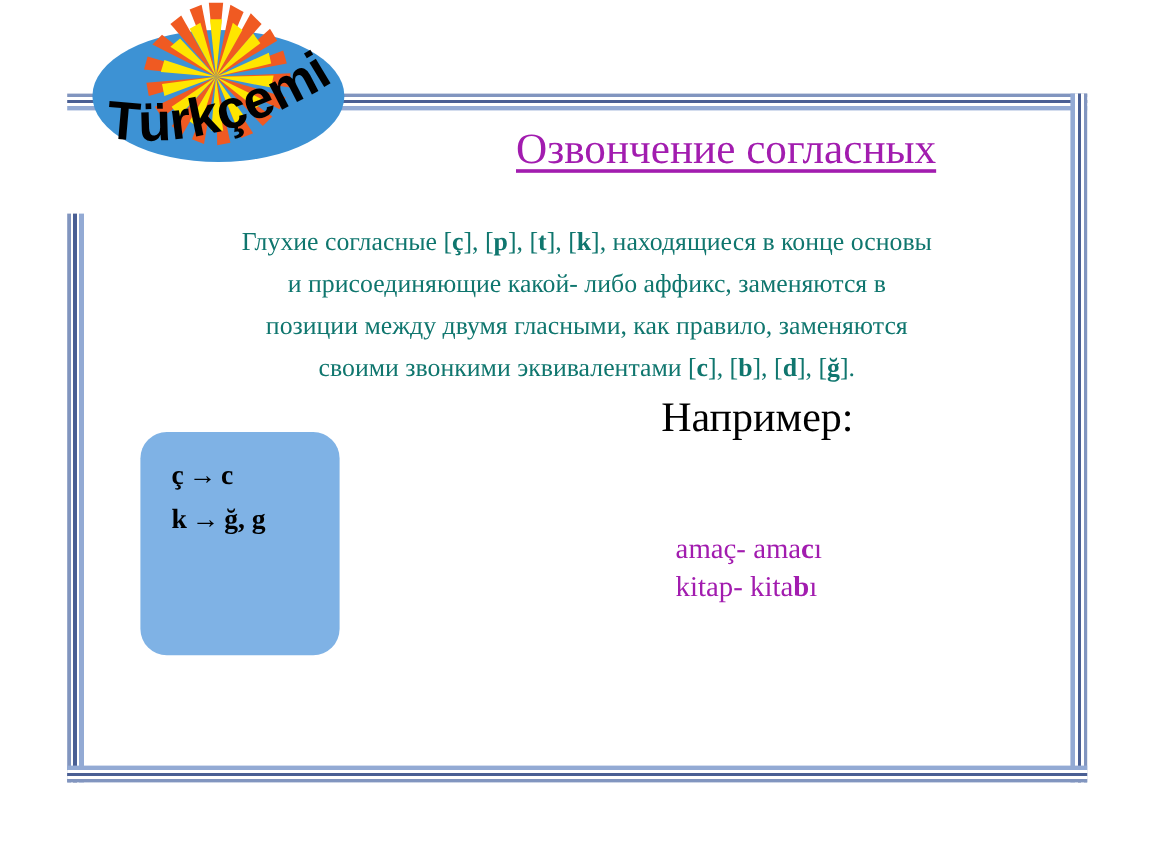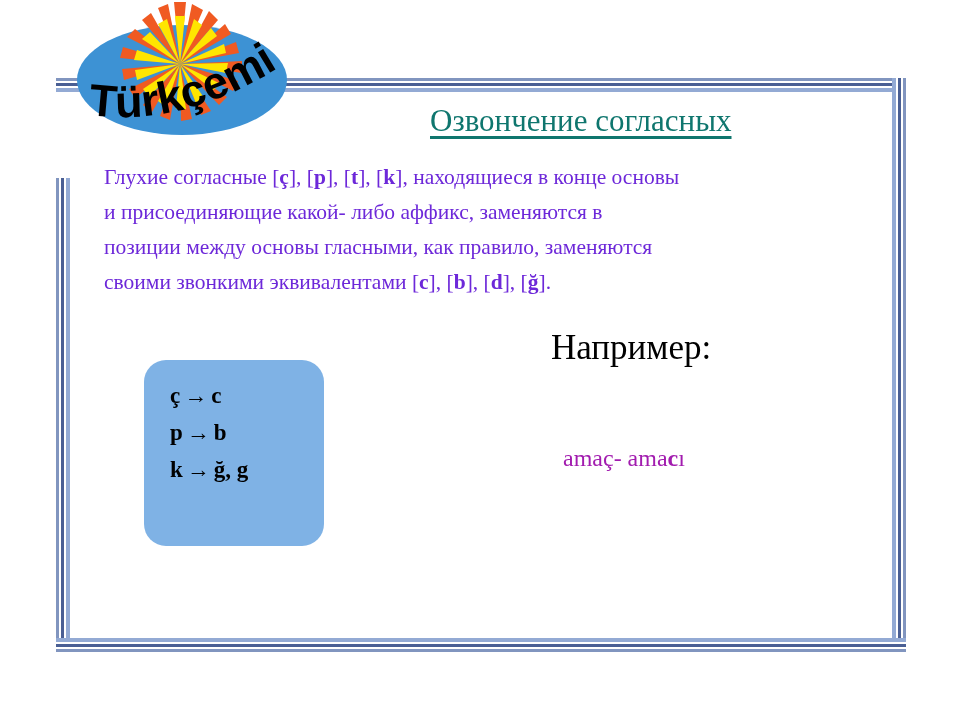--- a/index.html
+++ b/index.html
@@ -74,45 +74,46 @@
     top: 2px;
     width: 250px;
     height: 165px;
   }
 
   
   #title {
     position: absolute;
     left: 430px;
     top: 103px;
-    font-size: 31px;
-    color: #0f766e;
+    font-size: 36px;
+    color: #a21caf;
     white-space: nowrap;
     text-decoration: underline;
     text-underline-offset: 5px;
   }
 
   
   #paragraph {
     position: absolute;
     left: 104px;
-    top: 160px;
+    top: 184px;
     width: 770px;
     font-size: 21.5px;
     line-height: 35px;
-    color: #6d28d9;
+    color: #0f766e;
+    text-align: center;
   }
   #paragraph b { font-weight: bold; }
 
   
   #rules-box {
     position: absolute;
-    left: 144px;
+    left: 117px;
     top: 360px;
-    width: 180px;
+    width: 166px;
     height: 186px;
     background: #7fb2e5;
     border-radius: 22px;
     box-sizing: border-box;
   }
   #rules-list {
     position: absolute;
     left: 26px;
     top: 17px;
     font-size: 23px;
@@ -203,30 +204,30 @@
         <textPath href="#arcpath" startOffset="2%">Türkçemiz</textPath>
       </text>
     </svg>
   </div>
 
   <div id="title">Озвончение согласных</div>
 
   <div id="paragraph">
     <div><span> Глухие согласные [</span><b>ç</b><span>], [</span><b>p</b><span>], [</span><b>t</b><span>], [</span><b>k</b><span>], находящиеся в конце основы</span></div>
     <div>и присоединяющие какой- либо аффикс,  заменяются в</div>
-    <div>позиции между основы гласными, как правило, заменяются</div>
+    <div>позиции между двумя гласными, как правило, заменяются</div>
     <div><span>своими  звонкими эквивалентами [</span><b>c</b><span>], [</span><b>b</b><span>], [</span><b>d</b><span>], [</span><b>ğ</b><span>].</span></div>
   </div>
 
   <div id="rules-box">
     <div id="rules-list">
       <div class="rule-row"><span>ç</span><span class="arrow">→</span><span>c</span></div>
-      <div class="rule-row"><span>p</span><span class="arrow">→</span><span>b</span></div>
       <div class="rule-row"><span>k</span><span class="arrow">→</span><span>ğ, g</span></div>
     </div>
   </div>
 
   <div id="examples-heading">Например:</div>
   <div id="examples-list">
     <div><span>amaç- ama</span><b>c</b><span>ı</span></div>
+    <div><span>kitap- kita</span><b>b</b><span>ı</span></div>
   </div>
 
 </div>
 
 </body></html>

